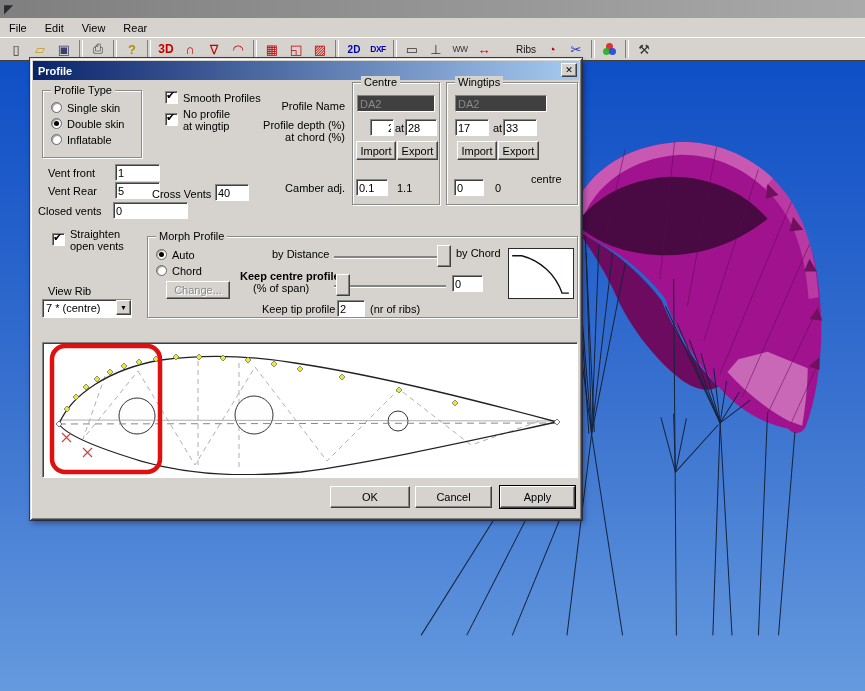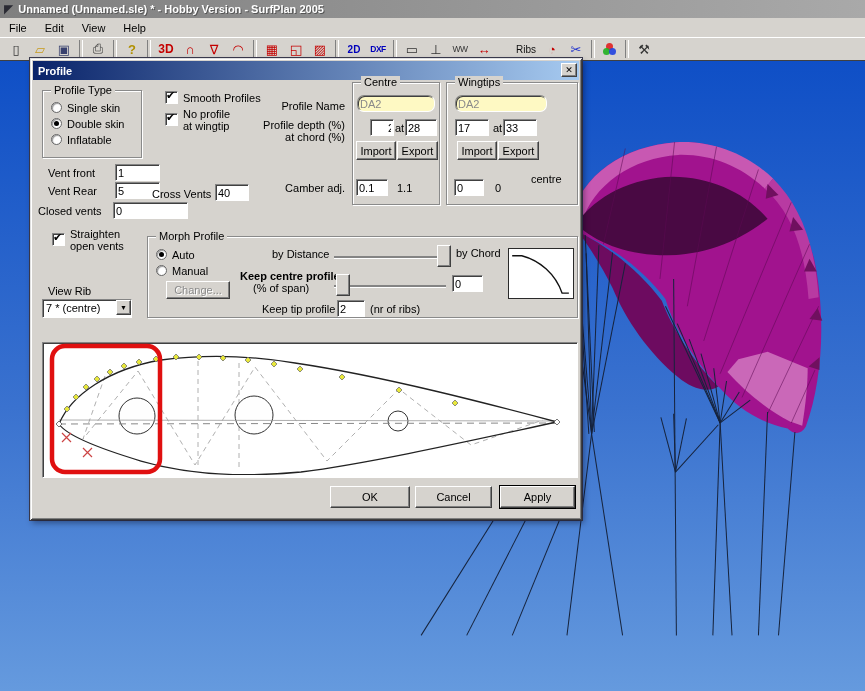--- a/index.html
+++ b/index.html
@@ -43,21 +43,21 @@
     box-shadow:inset 1px 1px 0 #404040;}
   .raised{background:#d6d3ce;border:1px solid;border-color:#fff #404040 #404040 #fff;
     box-shadow:inset -1px -1px 0 #808080;}
   .btn{display:flex;align-items:center;justify-content:center;box-sizing:border-box;}
   .btn.default{box-shadow:inset -1px -1px 0 #808080,0 0 0 1px #000;text-align:right;}
   .btn.disabled{color:#8a8a8a;text-shadow:1px 1px 0 #fff;}
   .groupbox{position:absolute;border:1px solid #8a8a8a;box-shadow:1px 1px 0 #fff,inset 1px 1px 0 #fff;box-sizing:border-box;}
   .legend{position:absolute;top:-7px;left:8px;background:#d6d3ce;padding:0 3px;white-space:nowrap;}
   input.field{position:absolute;box-sizing:border-box;height:17px;font:11px "Liberation Sans",sans-serif;
     padding:0 2px;background:#fff;border:1px solid;border-color:#848484 #fff #fff #848484;box-shadow:inset 1px 1px 0 #404040;}
-  input.field:disabled{background:#fef9c3;color:#8a8a8a;border-radius:7px;}
+  input.field:disabled{background:#404040;color:#8a8a8a;}
   .chk{position:absolute;width:13px;height:13px;background:#fff;border:1px solid;
     border-color:#848484 #fff #fff #848484;box-shadow:inset 1px 1px 0 #404040;box-sizing:border-box;}
   .chk span{position:absolute;left:0px;top:-3px;font-size:11px;color:#000;}
   .radio{position:absolute;width:11px;height:11px;border-radius:50%;background:#fff;
     border:1px solid #666;box-shadow:inset 1px 1px 1px #9a9a9a;box-sizing:border-box;}
   .radio .dot{position:absolute;left:2px;top:2px;width:5px;height:5px;border-radius:50%;background:#000;display:none;}
   .radio.sel .dot{display:block;}
   .lbl{position:absolute;white-space:nowrap;line-height:1.15;}
   .lbl-r{position:absolute;white-space:nowrap;text-align:right;line-height:1.15;}
   .slider-track{position:absolute;height:2px;background:#848484;border-bottom:1px solid #fff;}
@@ -72,28 +72,27 @@
   #dlg-close{position:absolute;right:5px;top:5px;width:16px;height:14px;font-size:9px;font-weight:bold;color:#000;}
   #drawing-box{position:absolute;left:12px;top:284px;width:536px;height:136px;background:#fff;
     border:1px solid;border-color:#848484 #fff #fff #848484;box-shadow:inset 1px 1px 0 #404040;box-sizing:border-box;}
   .mini-graph{position:absolute;background:#fff;border:1px solid #2a2a2a;box-sizing:border-box;}
 </style>
 </head>
 <body>
 
 <div id="titlebar">
   <span id="app-icon">◤</span>
-  <span>Unnamed (Unnamed.sle) * - Hobby Version - SurfPlan 2005</span>
 </div>
 
 <div id="menubar">
   <span class="menu-item">File</span>
   <span class="menu-item">Edit</span>
   <span class="menu-item">View</span>
-  <span class="menu-item">Help</span>
+  <span class="menu-item">Rear</span>
 </div>
 
 <div id="toolbar">
   <span class="tbtn">▯</span>
   <span class="tbtn tb-folder">▱</span>
   <span class="tbtn tb-save">▣</span>
   <span class="tb-sep"></span>
   <span class="tbtn">⎙</span>
   <span class="tb-sep"></span>
   <span class="tbtn tb-help">?</span>
@@ -273,21 +272,21 @@
   <span class="lbl" style="left:40px;top:170px;">Straighten</span>
   <span class="lbl" style="left:40px;top:182px;">open vents</span>
 
   <div class="groupbox" style="left:117px;top:178px;width:431px;height:82px;">
     <span class="legend">Morph Profile</span>
     <span class="radio sel" style="left:8px;top:12px;">
         <span class="dot"></span>
       </span>
     <span class="lbl" style="left:24px;top:12px;">Auto</span>
     <span class="radio" style="left:8px;top:28px;"></span>
-    <span class="lbl" style="left:24px;top:28px;">Manual</span>
+    <span class="lbl" style="left:24px;top:28px;">Chord</span>
     <div class="raised btn disabled" style="position:absolute;left:18px;top:44px;width:64px;height:18px;">Change...</div>
     <span class="lbl" style="left:124px;top:11px;">by Distance</span>
     <div class="slider-track" style="left:186px;top:19px;width:116px;"></div>
     <div class="slider-thumb raised" style="left:289px;top:8px;"></div>
     <span class="lbl" style="left:308px;top:10px;">by Chord</span>
     <svg class="mini-graph" style="left:360px;top:11px;" width="66" height="51" viewBox="0 0 66 51">
       <path d="M3,7 L13,7 C32,12 48,26 55,46 L62,46" fill="none" stroke="#111" stroke-width="1.4"></path>
     </svg>
     <span class="lbl" style="left:92px;top:33px;font-weight:bold;">Keep centre profile</span>
     <span class="lbl" style="left:105px;top:45px;">(% of span)</span>

